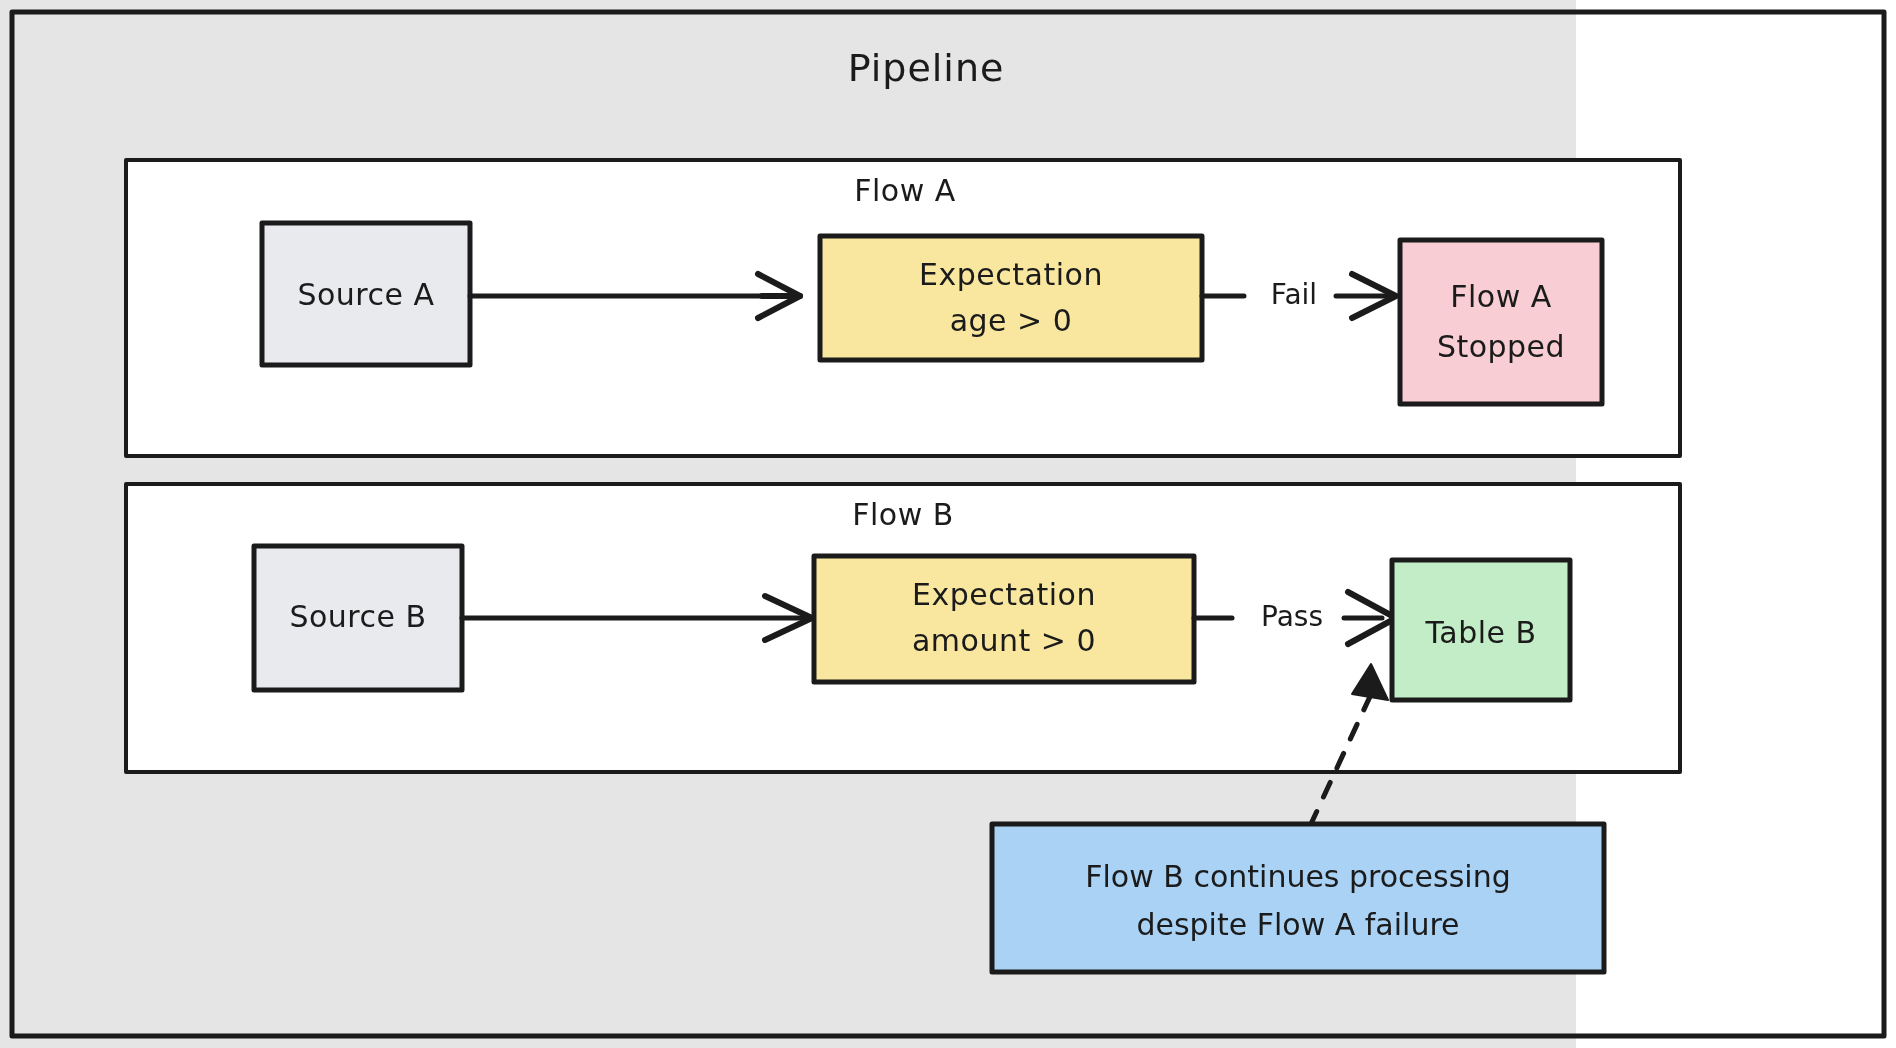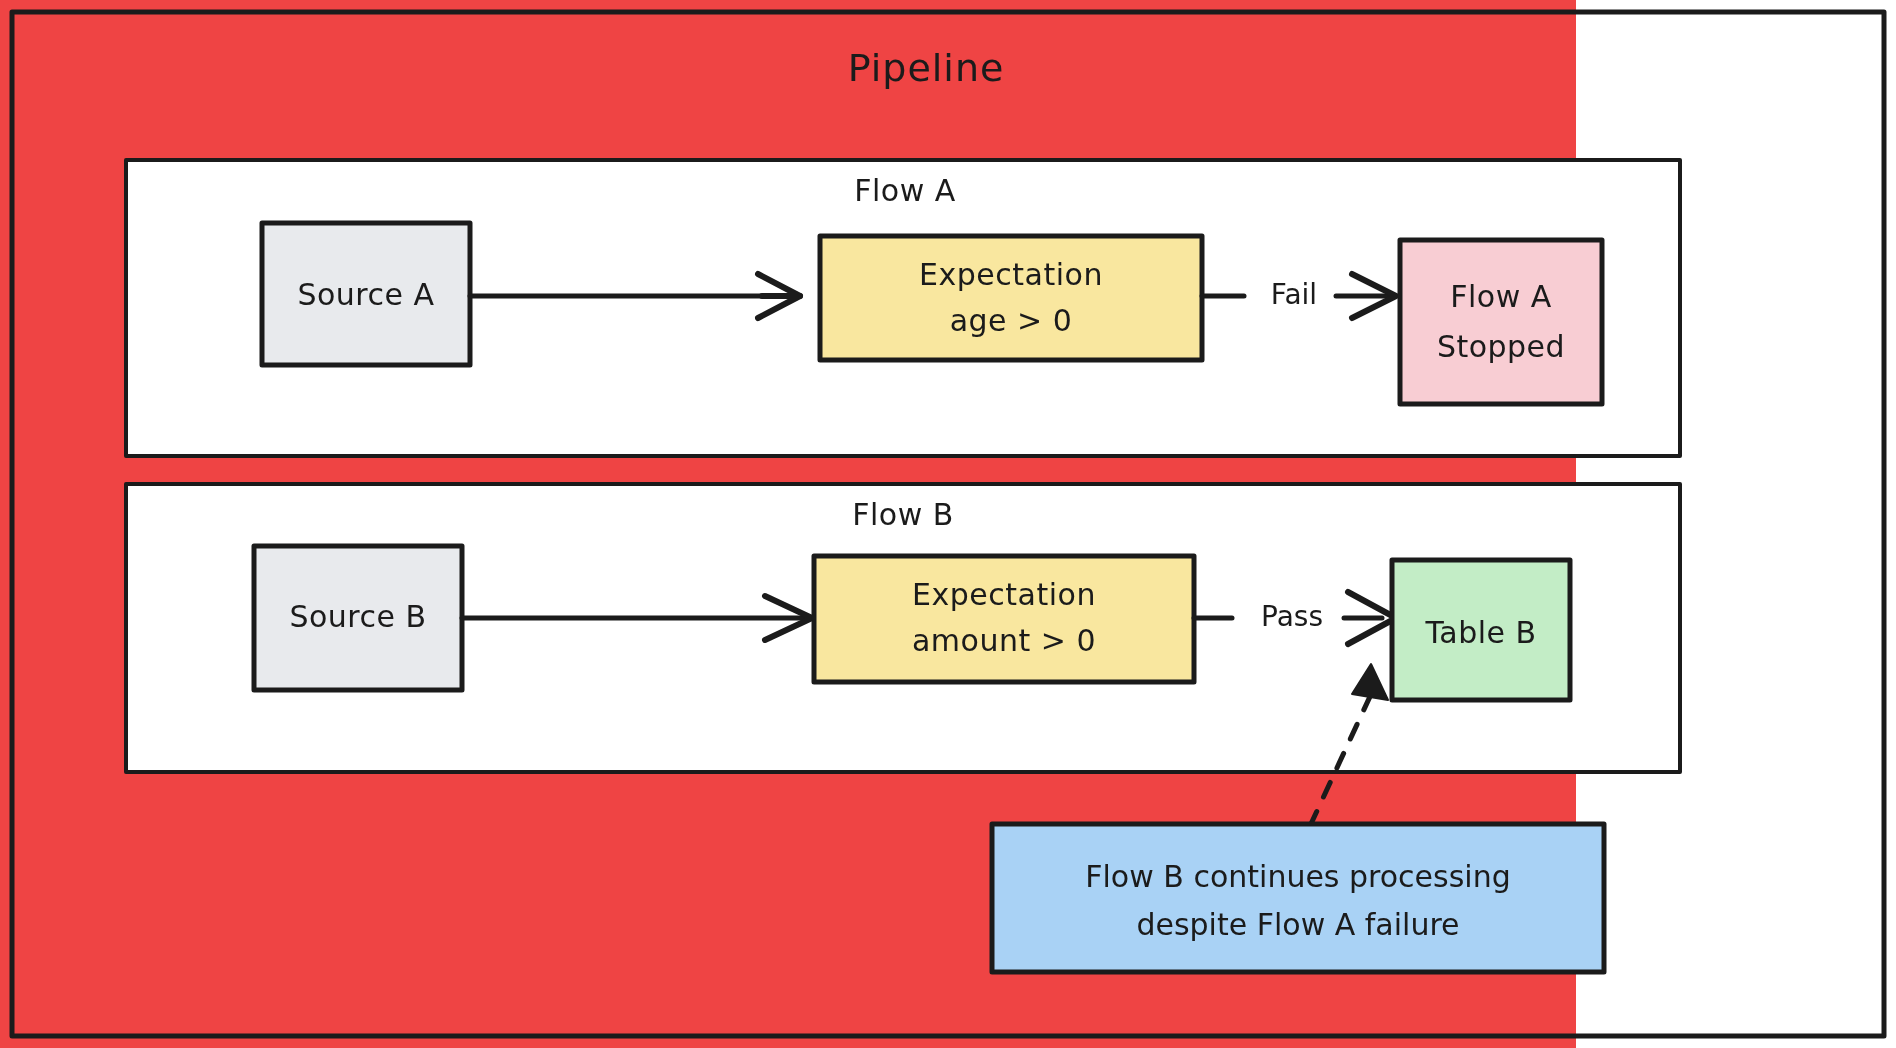--- a/index.html
+++ b/index.html
@@ -10,21 +10,21 @@
   body {
     width: 1896px;
     height: 1048px;
     font-family: "DejaVu Sans", sans-serif;
     overflow: hidden;
   }
   #canvas {
     position: relative;
     width: 1576px;
     height: 1048px;
-    background: #ef4444;
+    background: #e5e5e5;
   }
   svg.diagram {
     position: absolute;
     left: 0;
     top: 0;
     width: 1896px;
     height: 1048px;
   }
   .node-text {
     font-family: "DejaVu Sans", sans-serif;

